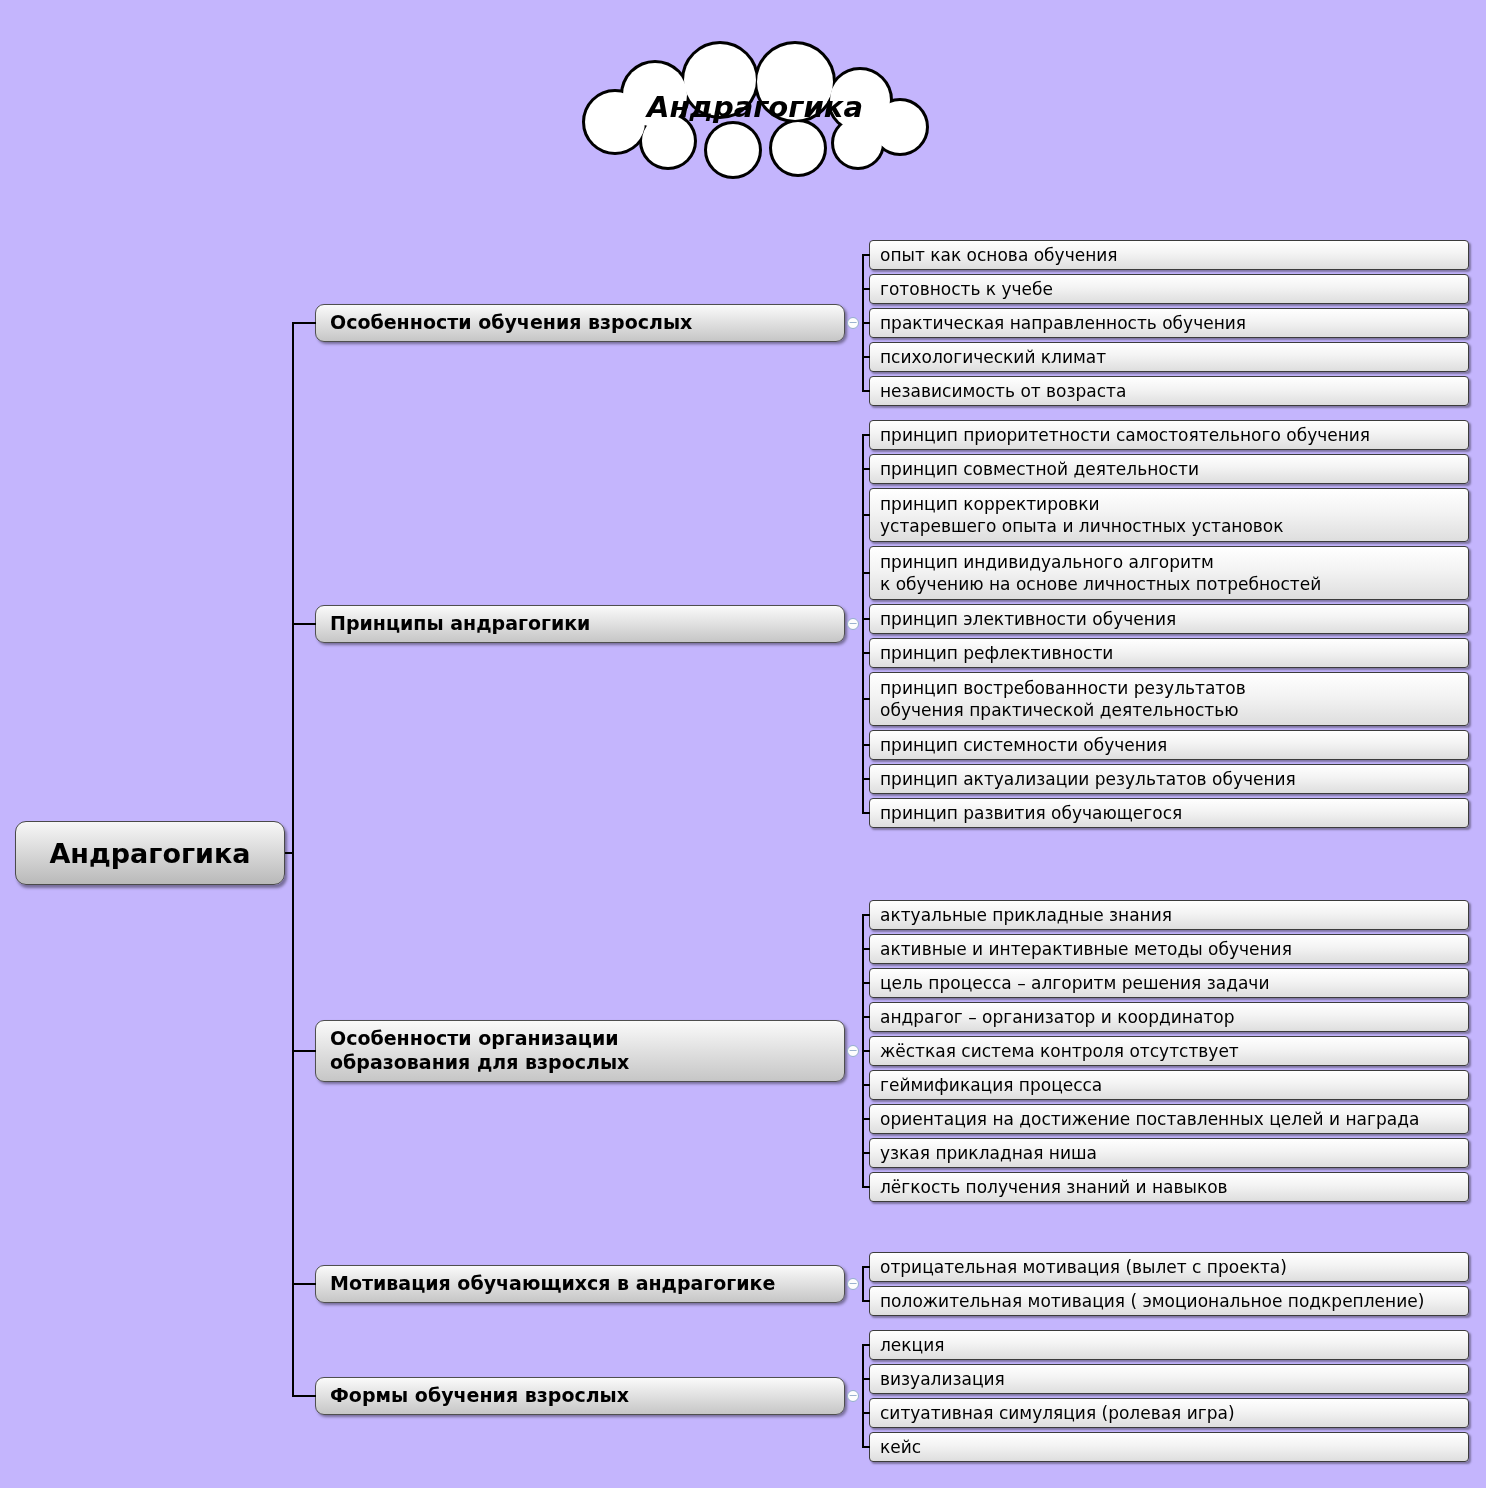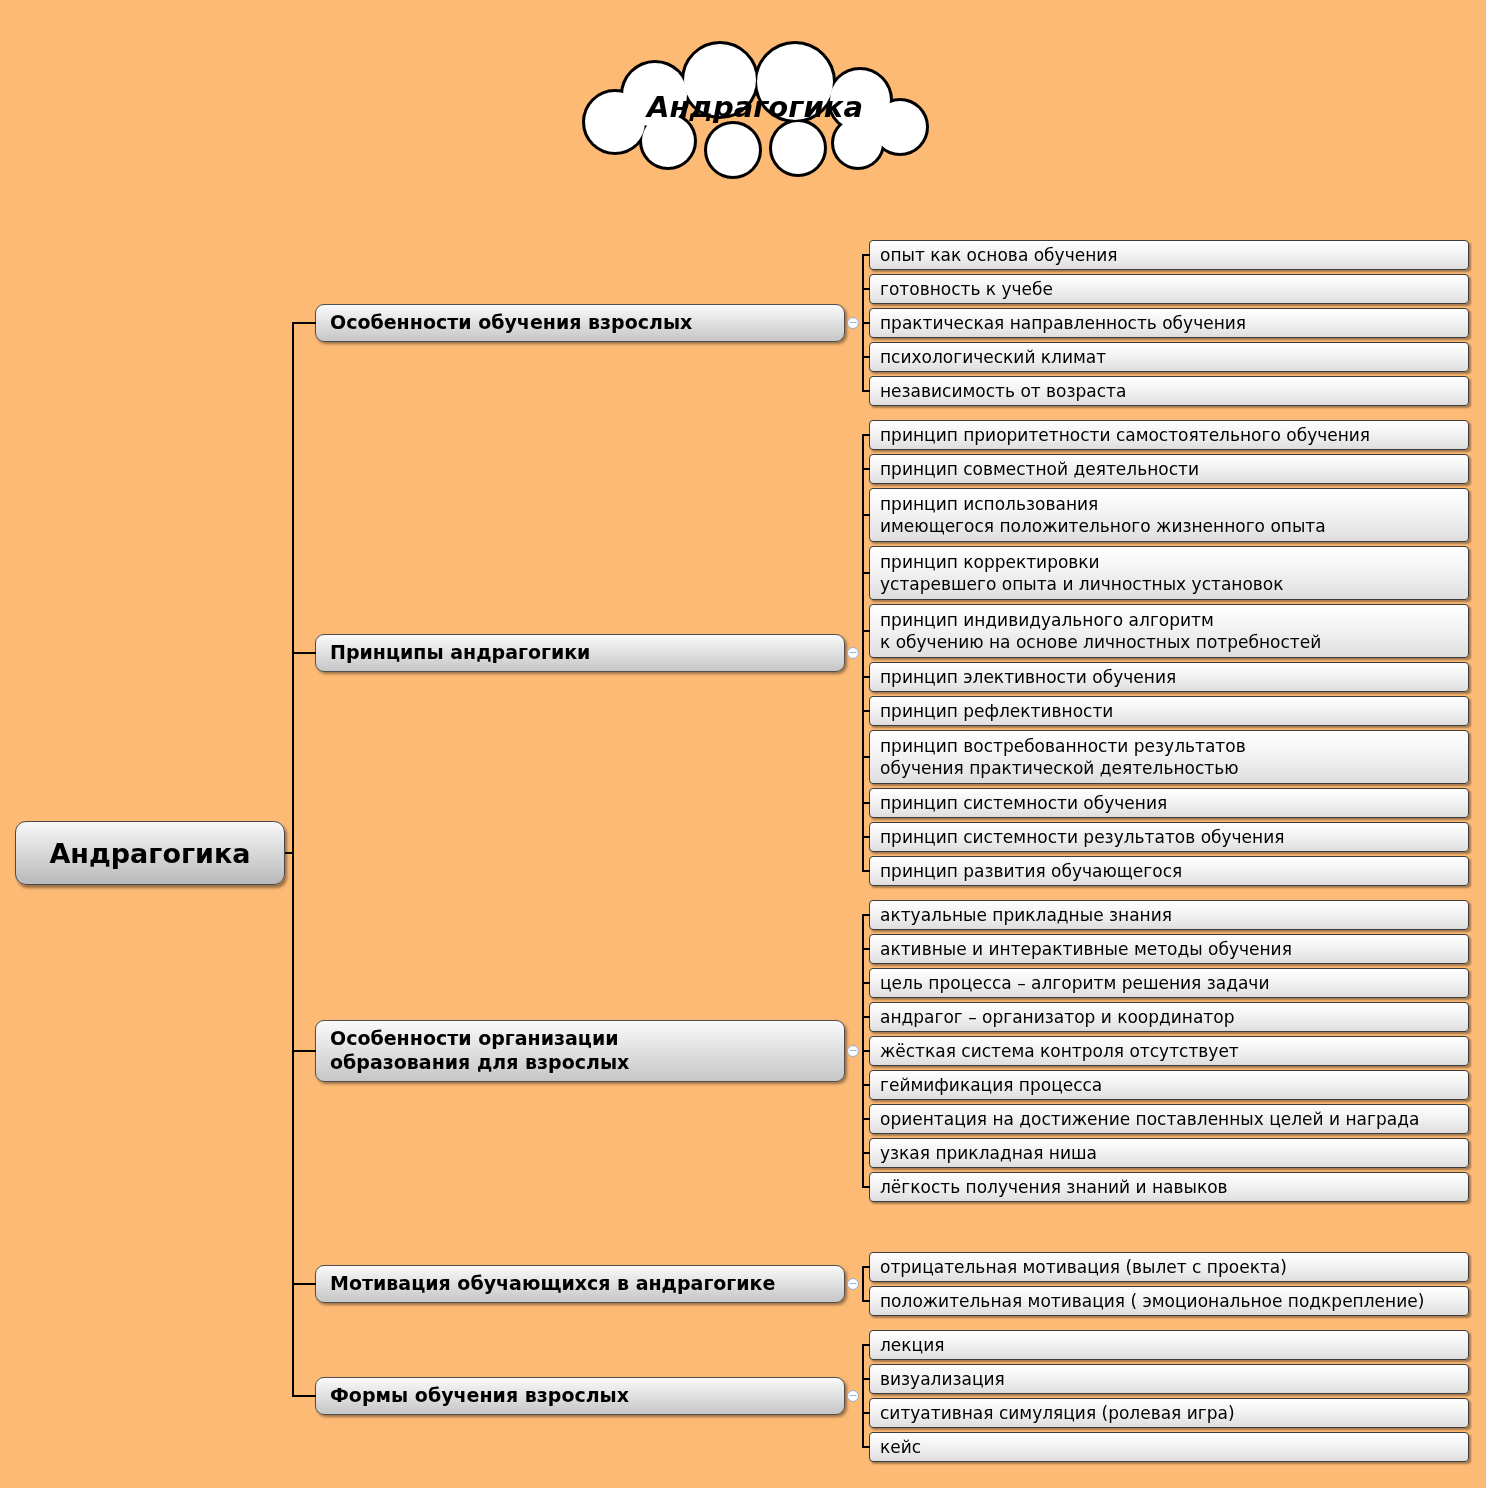--- a/index.html
+++ b/index.html
@@ -3,21 +3,21 @@
 <meta charset="utf-8">
 <style>
   * { box-sizing: border-box; margin: 0; padding: 0; }
   html,body { background:#ffffff; }
   body { font-family: "DejaVu Sans", "Liberation Sans", sans-serif; }
 
   .canvas {
     position: relative;
     width: 1486px;
     height: 1488px;
-    background: #fdba74;
+    background: #c4b5fd;
     overflow: hidden;
   }
 
   
   .cloud-wrap { position:absolute; left:560px; top:40px; width:390px; height:142px; }
   .cloud-label {
     position:absolute; left:0; top:50px; width:100%;
     text-align:center; font-size:29px; font-weight:bold; font-style:italic; color:#000;
   }
 
@@ -143,32 +143,30 @@
   </div>
 
   <div class="row row-2">
     <div class="branch">Принципы андрагогики</div>
     <div class="link">
       <span class="collapse">−</span>
     </div>
     <div class="children">
       <div class="child">принцип приоритетности самостоятельного обучения</div>
       <div class="child">принцип совместной деятельности</div>
-      <div class="child tall">принцип использования
-имеющегося положительного жизненного опыта</div>
       <div class="child tall">принцип корректировки
 устаревшего опыта и личностных установок</div>
       <div class="child tall">принцип индивидуального алгоритм
 к обучению на основе личностных потребностей</div>
       <div class="child">принцип элективности обучения</div>
       <div class="child">принцип рефлективности</div>
       <div class="child tall">принцип востребованности результатов
 обучения практической деятельностью</div>
       <div class="child">принцип системности обучения</div>
-      <div class="child">принцип системности результатов обучения</div>
+      <div class="child">принцип актуализации результатов обучения</div>
       <div class="child">принцип развития обучающегося</div>
     </div>
   </div>
 
   <div class="row row-3">
     <div class="branch tall-branch">Особенности организации
 образования для взрослых</div>
     <div class="link">
       <span class="collapse">−</span>
     </div>

